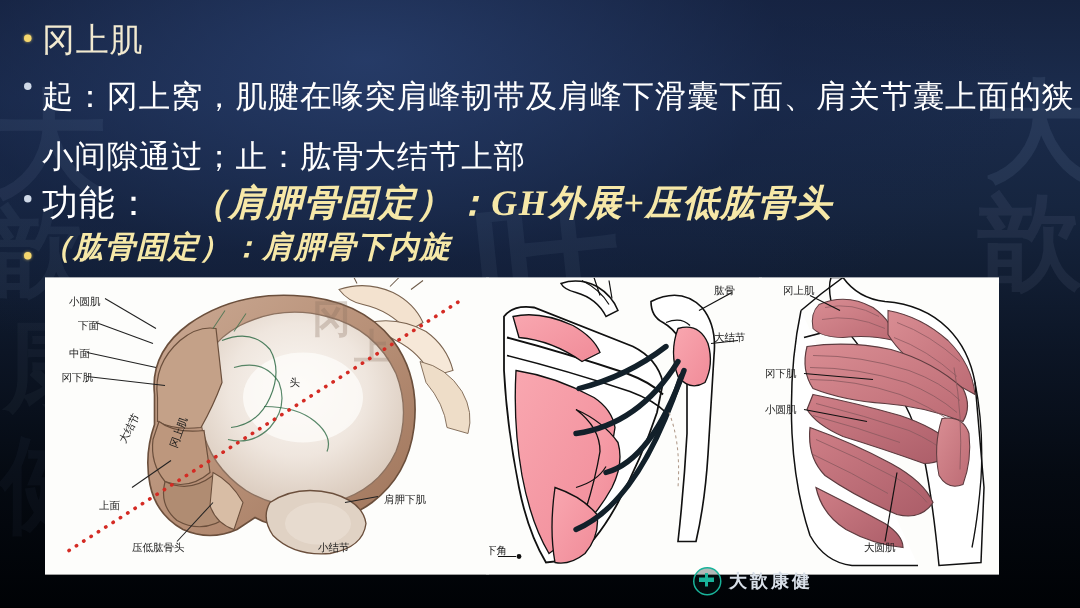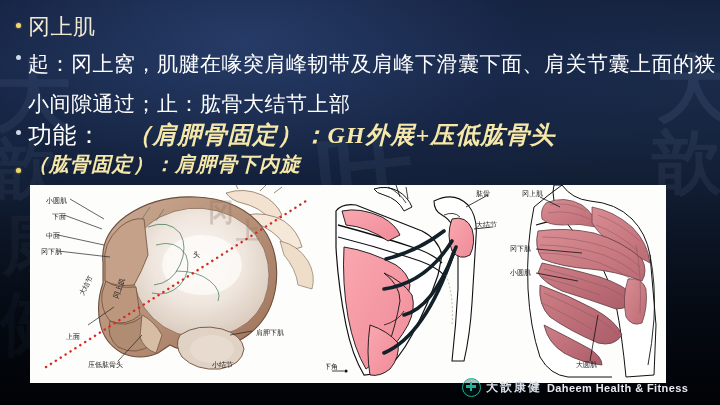--- a/index.html
+++ b/index.html
@@ -335,16 +335,15 @@
       <span class="lab" style="left:4px;top:60px;">冈下肌</span>
       <span class="lab" style="left:4px;top:84px;">小圆肌</span>
       <span class="lab" style="left:70px;top:176px;text-align:center;">大圆肌</span>
     </div>
 
   </div>
 
   <div class="brand">
     <span class="brand-logo"></span>
     <span class="brand-cn">大歆康健</span>
-    <span class="brand-en">Daheem Health &amp; Fitness</span>
   </div>
 
 </div>
 
 </body></html>

